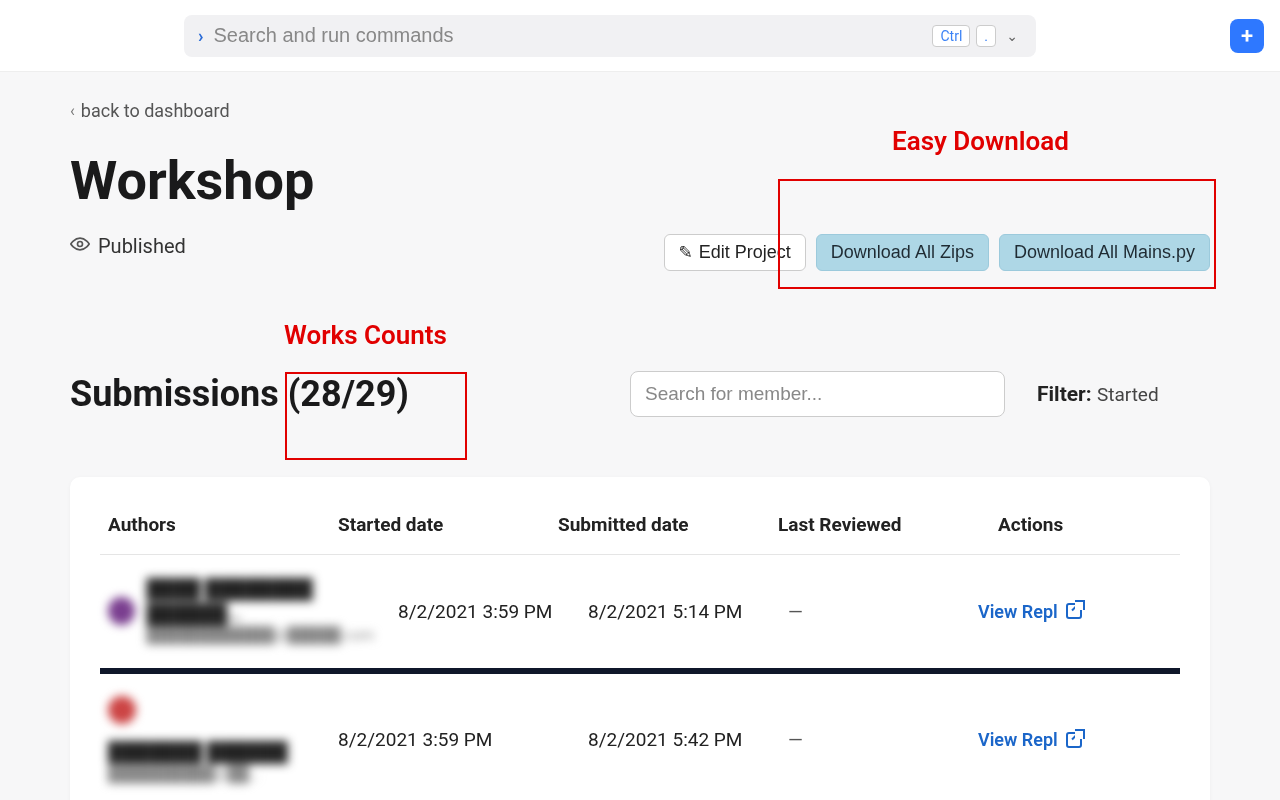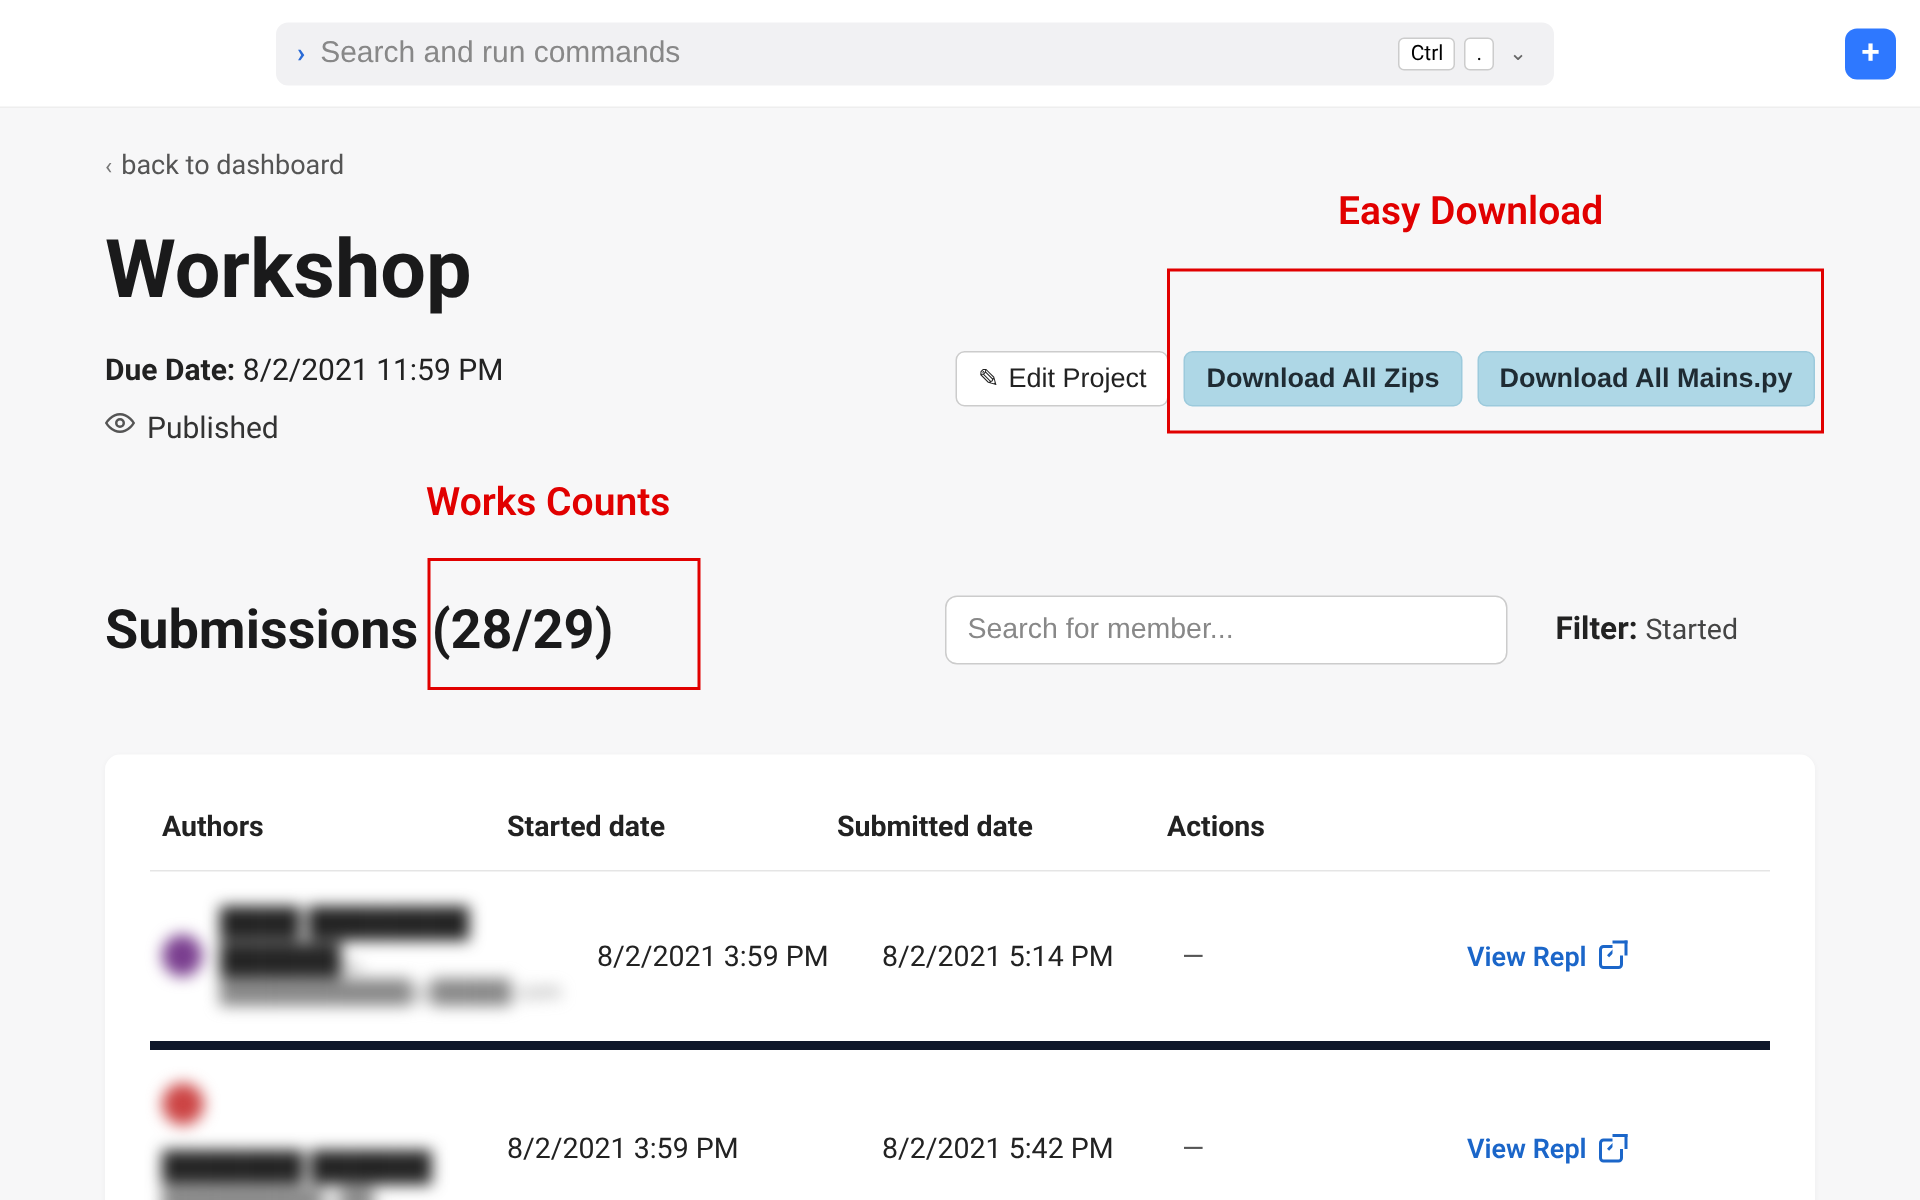--- a/index.html
+++ b/index.html
@@ -50,21 +50,21 @@
     display: flex;
     gap: 6px;
     align-items: center;
   }
   .kbd {
     border: 1px solid #ccc;
     background: #fff;
     border-radius: 4px;
     padding: 2px 7px;
     font-size: 14px;
-    color: #000000;
+    color: #3b82f6;
     min-width: 18px;
     text-align: center;
   }
   .chev {
     width: 20px;
     text-align: center;
     color: #666;
     font-size: 14px;
   }
   .plus-btn {
@@ -131,21 +131,21 @@
     color: #222;
     cursor: pointer;
     display: inline-flex;
     align-items: center;
     gap: 6px;
   }
   .btn-blue {
     background: #aed7e6;
     border: 1px solid #9ccadc;
     color: #1f2b33;
-    font-weight: 700;
+    font-weight: 400;
   }
   .annot {
     position: absolute;
     color: #e10000;
     font-size: 26px;
     font-weight: 600;
   }
   .annot-box-1 {
     position: absolute;
     border: 2px solid #e10000;
@@ -305,24 +305,20 @@
 
   <div class="back-link">
     <span class="back-caret">‹</span>
     <span>back to dashboard</span>
   </div>
 
   <h1 class="title">Workshop</h1>
 
   <div class="meta-row">
     <div class="meta-left">
-      <div class="due">
-        <span class="due-label">Due Date:</span>
-        <span>8/2/2021 11:59 PM</span>
-      </div>
       <div class="published">
         <span class="eye-icon">
           <svg width="20" height="20" viewBox="0 0 24 24" fill="none" stroke="#555" stroke-width="2">
             <path d="M1 12s4-7 11-7 11 7 11 7-4 7-11 7S1 12 1 12z"></path>
               <circle cx="12" cy="12" r="3"></circle>
           </svg>
         </span>
         <span>Published</span>
       </div>
     </div>
@@ -346,20 +342,21 @@
       <span class="filter-label">Filter:</span>
       <span class="filter-val">Started</span>
     </div>
   </div>
 
   <div class="table-card">
     <div class="thead">
       <div class="col-auth">Authors</div>
       <div class="col-start">Started date</div>
       <div class="col-sub">Submitted date</div>
+      <div class="col-rev">Last Reviewed</div>
       <div class="col-act">Actions</div>
     </div>
 
     <div class="trow">
       <div class="author-cell">
         <span class="avatar avatar-purple"></span>
         <div class="author-txt">
           <span class="author-name">████ ████████ ██████…</span>
           <span class="author-mail">████████████@█████.com</span>
         </div>

